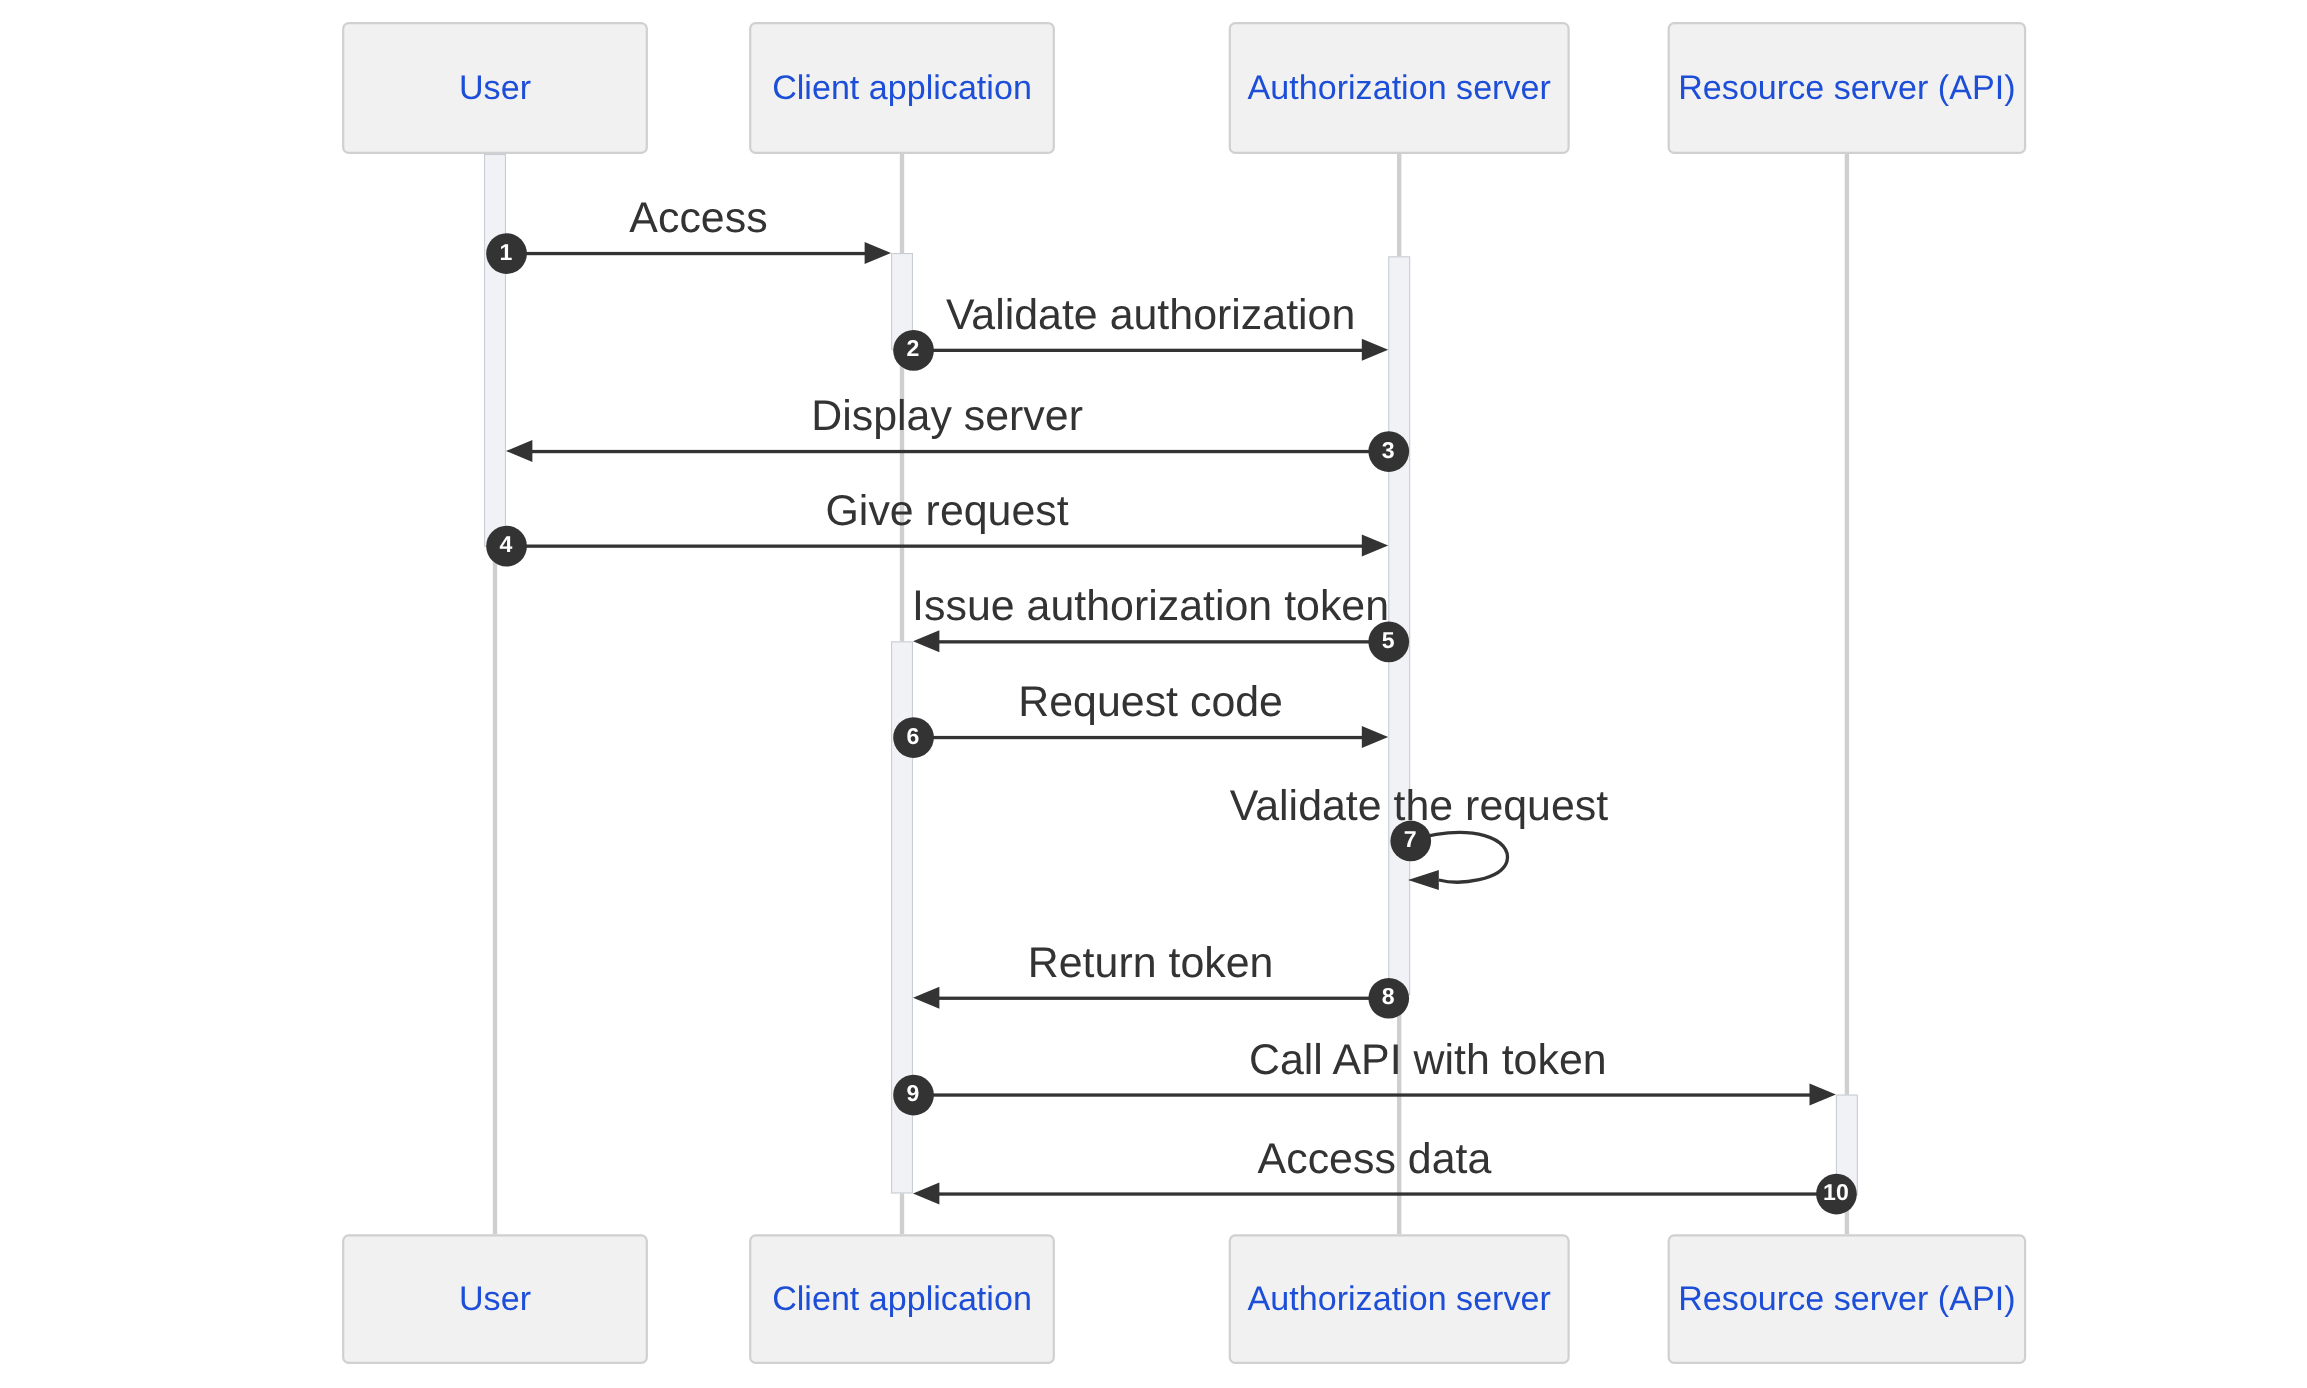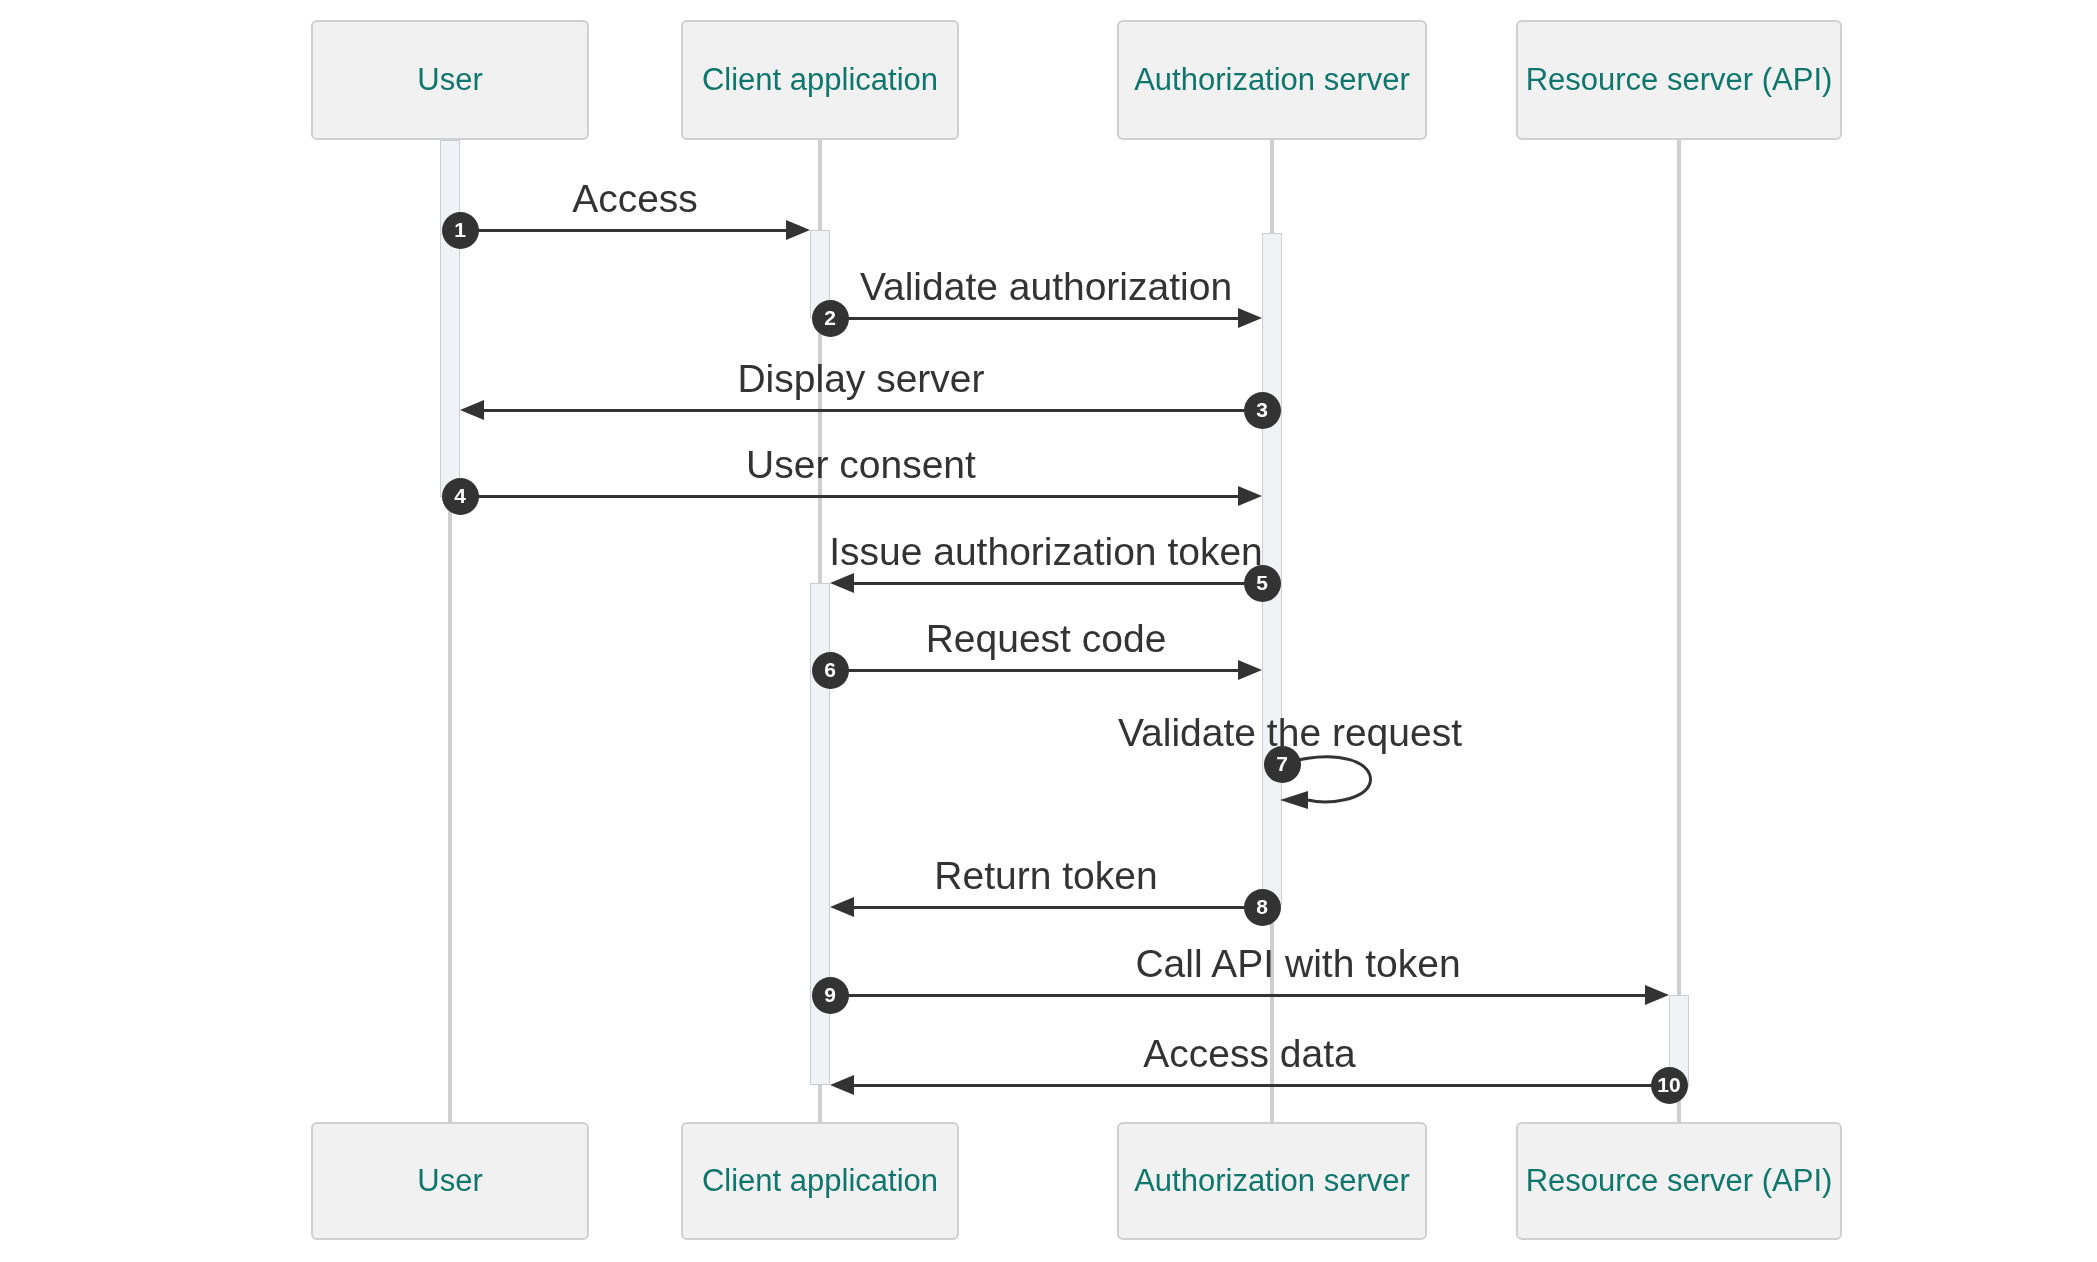--- a/index.html
+++ b/index.html
@@ -10,21 +10,21 @@
     font-family:"Liberation Sans","DejaVu Sans",sans-serif;
     overflow:hidden;
   }
   .abox{
     position:absolute;
     box-sizing:border-box;
     background:#f1f1f1;
     border:2px solid #d0d0d0;
     border-radius:6px;
     display:flex;align-items:center;justify-content:center;
-    font-size:31px;color:#0f766e;
+    font-size:31px;color:#1d4ed8;
   }
   .lifeline{position:absolute;width:4px;background:#cfcfcf;}
   .abar{
     position:absolute;
     box-sizing:border-box;
     width:20px;
     background:#f1f2f6;
     border:1.5px solid #c9ced6;
   }
   .mline{position:absolute;height:3px;background:#333333;}
@@ -90,21 +90,21 @@
       <div class="mhead r" style="left: 1238px; top: 308px;"></div>
       <div class="badge" style="left: 811.5px; top: 299.5px;">2</div>
       <div class="mlabel" style="left: 726px; top: 268px;">Validate authorization</div>
       <div class="mline" style="left: 480px; top: 408.5px; width: 782px;"></div>
       <div class="mhead l" style="left: 460px; top: 400px;"></div>
       <div class="badge" style="left: 1243.5px; top: 391.5px;">3</div>
       <div class="mlabel" style="left: 541px; top: 360px;">Display server</div>
       <div class="mline" style="left: 460px; top: 494.5px; width: 782px;"></div>
       <div class="mhead r" style="left: 1238px; top: 486px;"></div>
       <div class="badge" style="left: 441.5px; top: 477.5px;">4</div>
-      <div class="mlabel" style="left: 541px; top: 446px;">User consent</div>
+      <div class="mlabel" style="left: 541px; top: 446px;">Give request</div>
       <div class="mline" style="left: 850px; top: 581.5px; width: 412px;"></div>
       <div class="mhead l" style="left: 830px; top: 573px;"></div>
       <div class="badge" style="left: 1243.5px; top: 564.5px;">5</div>
       <div class="mlabel" style="left: 726px; top: 533px;">Issue authorization token</div>
       <div class="mline" style="left: 830px; top: 668.5px; width: 412px;"></div>
       <div class="mhead r" style="left: 1238px; top: 660px;"></div>
       <div class="badge" style="left: 811.5px; top: 651.5px;">6</div>
       <div class="mlabel" style="left: 726px; top: 620px;">Request code</div>
       <svg class="loop-svg" width="140" height="70" viewBox="0 0 140 70" style="left: 1270px; top: 745px;">
         <path d="M 12 19 C 70 2 105 18 100 38 C 95 55 58 60 38 55" fill="none" stroke="#333333" stroke-width="3"></path>

